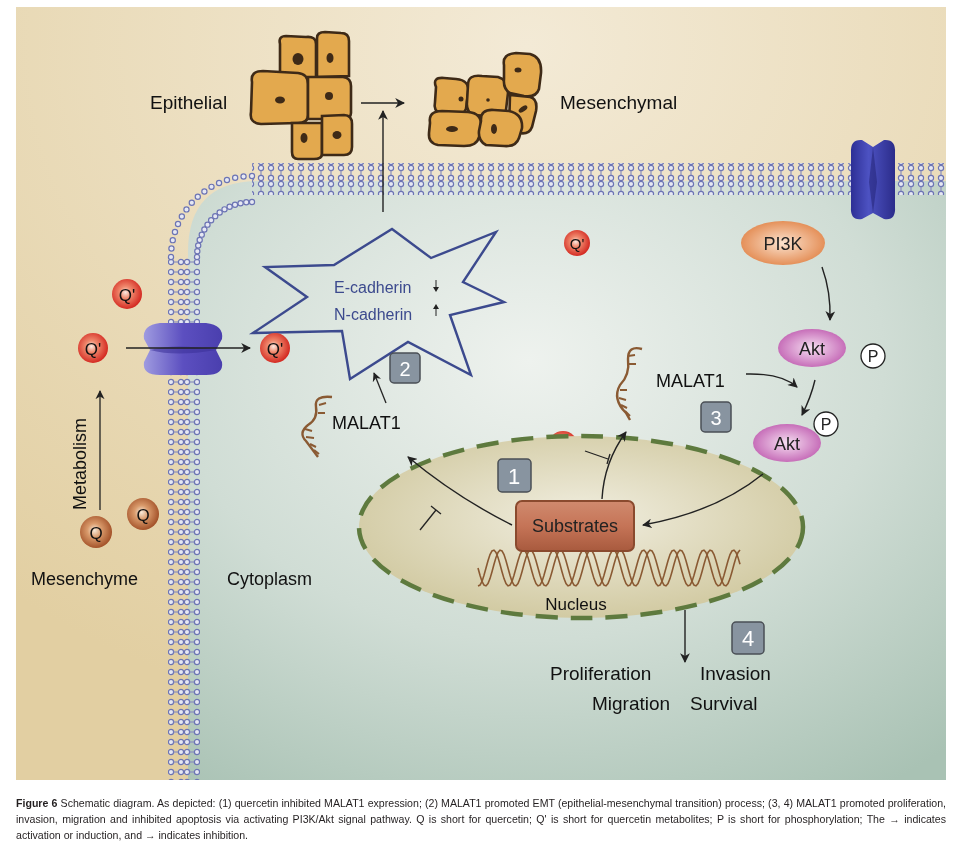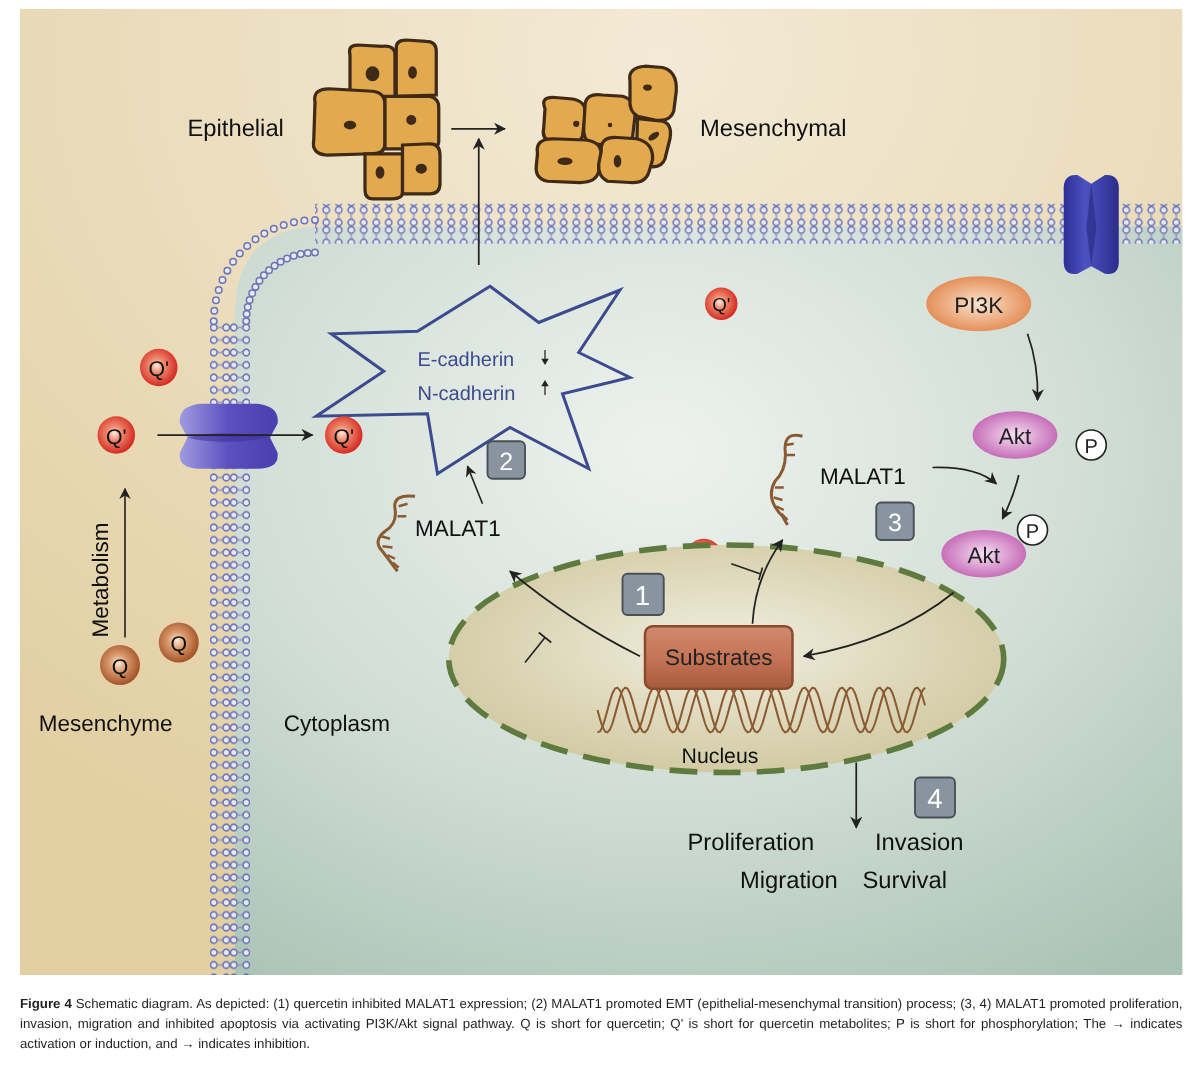--- a/index.html
+++ b/index.html
@@ -315,15 +315,15 @@
     <rect x="716" y="615" width="32" height="32" rx="4" fill="#8894a0" stroke="#4a4f55" stroke-width="1.5"></rect>
     <text x="732" y="639" font-size="22" fill="#fff" text-anchor="middle">4</text>
   </g>
   <text x="534" y="673" font-size="19" fill="#111">Proliferation</text>
   <text x="684" y="673" font-size="19" fill="#111">Invasion</text>
   <text x="576" y="703" font-size="19" fill="#111">Migration</text>
   <text x="674" y="703" font-size="19" fill="#111">Survival</text>
 </svg>
 
 <div id="caption">
-  <b>Figure 4</b>
+  <b>Figure 6</b>
   <span>Schematic diagram. As depicted: (1) quercetin inhibited MALAT1 expression; (2) MALAT1 promoted EMT (epithelial-mesenchymal transition) process; (3, 4) MALAT1 promoted proliferation, invasion, migration and inhibited apoptosis via activating PI3K/Akt signal pathway. Q is short for quercetin; Q' is short for quercetin metabolites; P is short for phosphorylation; The → indicates activation or induction, and → indicates inhibition.</span>
 </div>
 
 </body></html>

